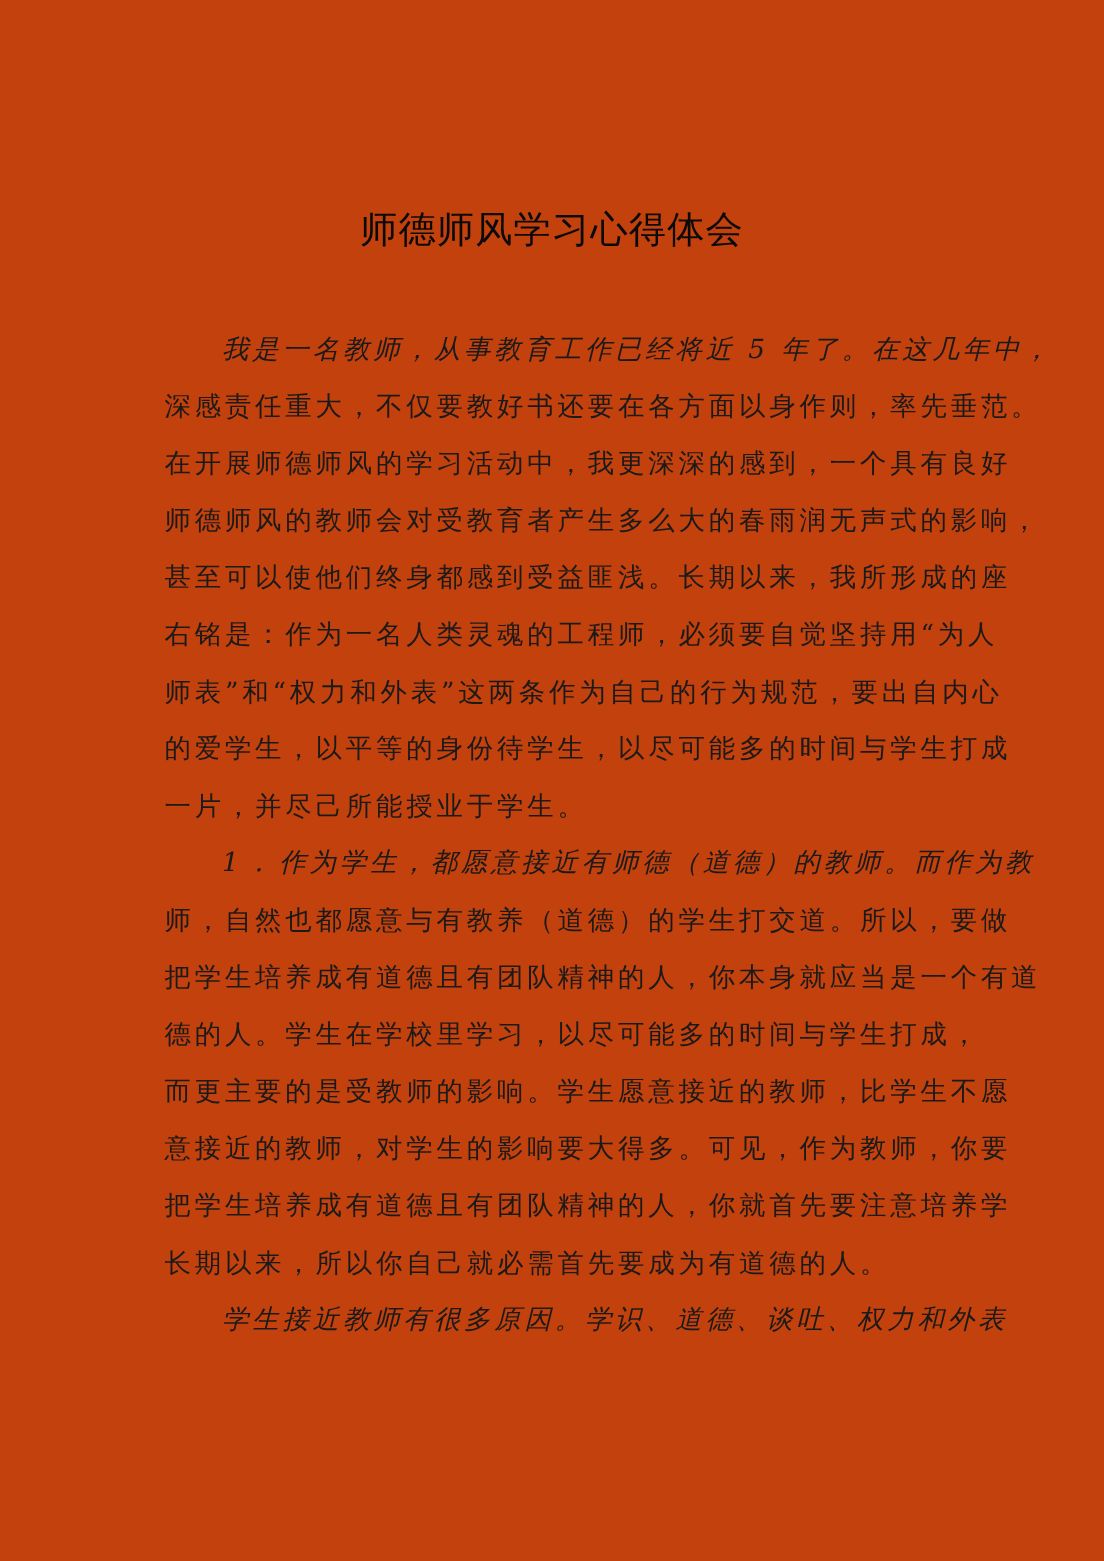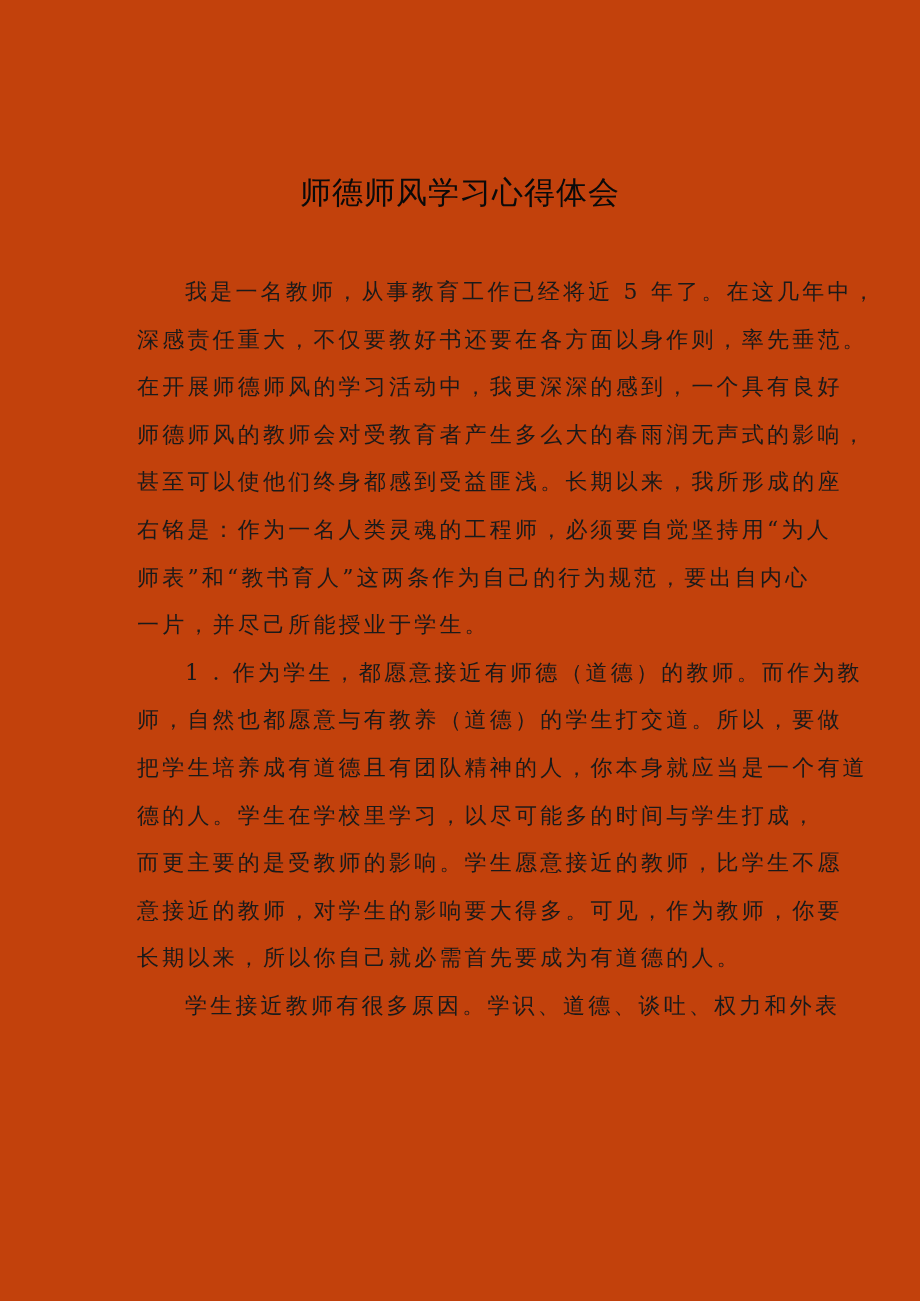--- a/index.html
+++ b/index.html
@@ -43,39 +43,42 @@
       color: #1a1a1a;
     }
     .line {
       height: 47.6px;
       line-height: 47.6px;
       white-space: nowrap;
       letter-spacing: 3.2px;
     }
     .line.indent {
       padding-left: 48px;
+      font-style: italic;
     }
   </style>
 </head>
 <body>
 
 <div class="page">
   <div class="title">师德师风学习心得体会</div>
 
   <div class="body-text">
     <div class="line indent">我是一名教师，从事教育工作已经将近 5 年了。在这几年中，</div>
     <div class="line">深感责任重大，不仅要教好书还要在各方面以身作则，率先垂范。</div>
     <div class="line">在开展师德师风的学习活动中，我更深深的感到，一个具有良好</div>
     <div class="line">师德师风的教师会对受教育者产生多么大的春雨润无声式的影响，</div>
     <div class="line">甚至可以使他们终身都感到受益匪浅。长期以来，我所形成的座</div>
     <div class="line">右铭是：作为一名人类灵魂的工程师，必须要自觉坚持用“为人</div>
-    <div class="line">师表”和“教书育人”这两条作为自己的行为规范，要出自内心</div>
+    <div class="line">师表”和“权力和外表”这两条作为自己的行为规范，要出自内心</div>
+    <div class="line">的爱学生，以平等的身份待学生，以尽可能多的时间与学生打成</div>
     <div class="line">一片，并尽己所能授业于学生。</div>
     <div class="line indent">1 . 作为学生，都愿意接近有师德（道德）的教师。而作为教</div>
     <div class="line">师，自然也都愿意与有教养（道德）的学生打交道。所以，要做</div>
     <div class="line">把学生培养成有道德且有团队精神的人，你本身就应当是一个有道</div>
     <div class="line">德的人。学生在学校里学习，以尽可能多的时间与学生打成，</div>
     <div class="line">而更主要的是受教师的影响。学生愿意接近的教师，比学生不愿</div>
     <div class="line">意接近的教师，对学生的影响要大得多。可见，作为教师，你要</div>
+    <div class="line">把学生培养成有道德且有团队精神的人，你就首先要注意培养学</div>
     <div class="line">长期以来，所以你自己就必需首先要成为有道德的人。</div>
     <div class="line indent">学生接近教师有很多原因。学识、道德、谈吐、权力和外表</div>
   </div>
 </div>
 
 </body></html>

